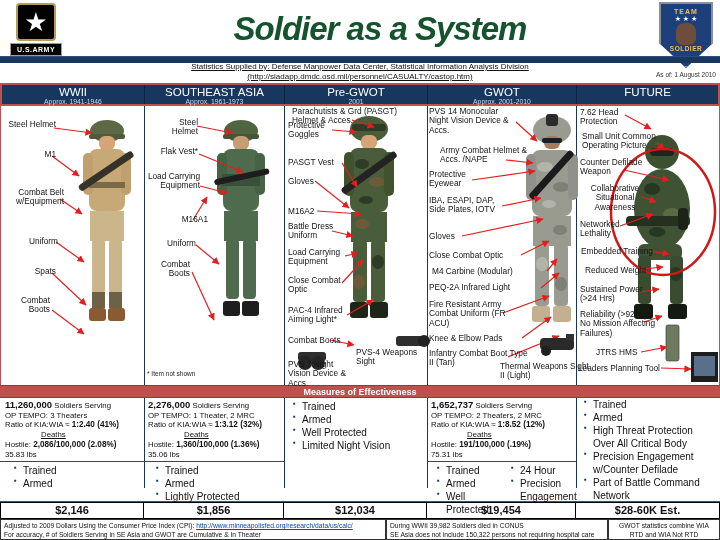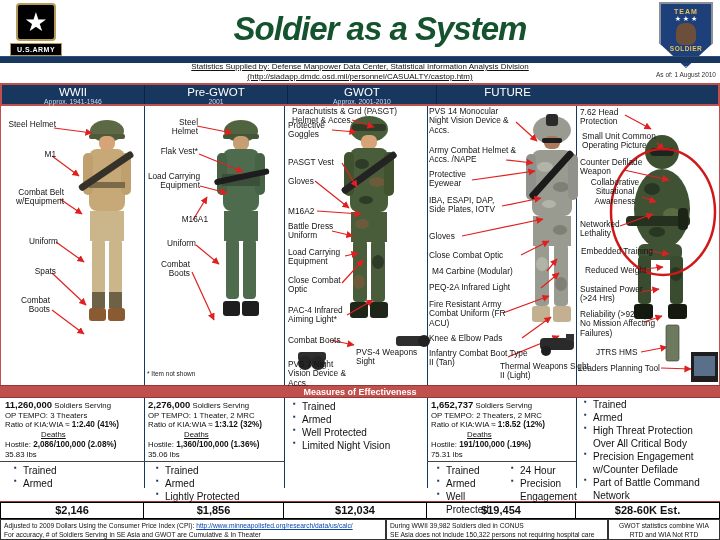--- a/index.html
+++ b/index.html
@@ -90,20 +90,24 @@
 <div class="abs statline">
   <span>Statistics Supplied by: Defense Manpower Data Center, Statistical Information Analysis Division</span><br>
   <span>(http://siadapp.dmdc.osd.mil/personnel/CASUALTY/castop.htm)</span>
 </div>
 <div class="abs asof">As of: 1 August 2010</div>
 
 <div class="abs colheads">
   <div class="colhead" style="width:143px">
     <div class="era">WWII</div>
     <div class="dates">Approx. 1941-1946</div>
+  </div>
+  <div class="colhead" style="width:140px">
+    <div class="era">SOUTHEAST ASIA</div>
+    <div class="dates">Approx. 1961-1973</div>
   </div>
   <div class="colhead" style="width:143px">
     <div class="era">Pre-GWOT</div>
     <div class="dates">2001</div>
   </div>
   <div class="colhead" style="width:149px">
     <div class="era">GWOT</div>
     <div class="dates">Approx. 2001-2010</div>
   </div>
   <div class="colhead" style="width:141px">
@@ -317,36 +321,36 @@
 <div class="lbl" style="left:288px;top:207px;width:50px">M16A2</div>
 <div class="lbl" style="left:288px;top:222px;width:56px">Battle Dress Uniform</div>
 <div class="lbl" style="left:288px;top:248px;width:62px">Load Carrying Equipment</div>
 <div class="lbl" style="left:288px;top:276px;width:58px">Close Combat Optic</div>
 <div class="lbl" style="left:288px;top:306px;width:66px">PAC-4 Infrared Aiming Light*</div>
 <div class="lbl" style="left:288px;top:336px;width:64px">Combat Boots</div>
 <div class="lbl" style="left:356px;top:348px;width:62px">PVS-4 Weapons Sight</div>
 <div class="lbl" style="left:288px;top:360px;width:66px">PVS 7 Night Vision Device &amp; Accs.</div>
 
 <div class="lbl" style="left:429px;top:107px;width:90px">PVS 14 Monocular Night Vision Device &amp; Accs.</div>
-<div class="lbl" style="left:429px;top:146px;width:100px">Army Combat Helmet &amp; Accs. /NAPE</div>
+<div class="lbl" style="left:440px;top:146px;width:100px">Army Combat Helmet &amp; Accs. /NAPE</div>
 <div class="lbl" style="left:429px;top:170px;width:48px">Protective Eyewear</div>
 <div class="lbl" style="left:429px;top:196px;width:78px">IBA, ESAPI, DAP, Side Plates, IOTV</div>
 <div class="lbl" style="left:429px;top:232px;width:50px">Gloves</div>
 <div class="lbl" style="left:429px;top:251px;width:100px">Close Combat Optic</div>
 <div class="lbl" style="left:432px;top:267px;width:115px">M4 Carbine (Modular)</div>
 <div class="lbl" style="left:429px;top:283px;width:115px">PEQ-2A Infrared Light</div>
 <div class="lbl" style="left:429px;top:300px;width:95px">Fire Resistant Army Combat Uniform (FR ACU)</div>
 <div class="lbl" style="left:429px;top:334px;width:100px">Knee &amp; Elbow Pads</div>
 <div class="lbl" style="left:429px;top:349px;width:100px">Infantry Combat Boot Type II (Tan)</div>
 <div class="lbl" style="left:500px;top:362px;width:92px">Thermal Weapons Sight II (Light)</div>
 
 <div class="lbl" style="left:580px;top:108px;width:52px">7.62 Head Protection</div>
 <div class="lbl" style="left:582px;top:132px;width:105px">Small Unit Common Operating Picture</div>
 <div class="lbl" style="left:580px;top:158px;width:72px">Counter Defilade Weapon</div>
-<div class="lbl" style="left:585px;top:178px;width:60px;text-align:center">Collaborative Situational Awareness</div>
+<div class="lbl" style="left:585px;top:184px;width:60px;text-align:center">Collaborative Situational Awareness</div>
 <div class="lbl" style="left:580px;top:220px;width:52px">Networked Lethality</div>
 <div class="lbl" style="left:581px;top:247px;width:90px">Embedded Training</div>
 <div class="lbl" style="left:585px;top:266px;width:80px">Reduced Weight</div>
 <div class="lbl" style="left:580px;top:285px;width:72px">Sustained Power (&gt;24 Hrs)</div>
 <div class="lbl" style="left:580px;top:310px;width:78px">Reliability (&gt;92% w/ No Mission Affecting Failures)</div>
 <div class="lbl" style="left:596px;top:348px;width:46px">JTRS HMS</div>
 <div class="lbl" style="left:578px;top:364px;width:85px">Leaders Planning Tool</div>
 
 <div class="abs band moe">Measures of Effectiveness</div>
 

